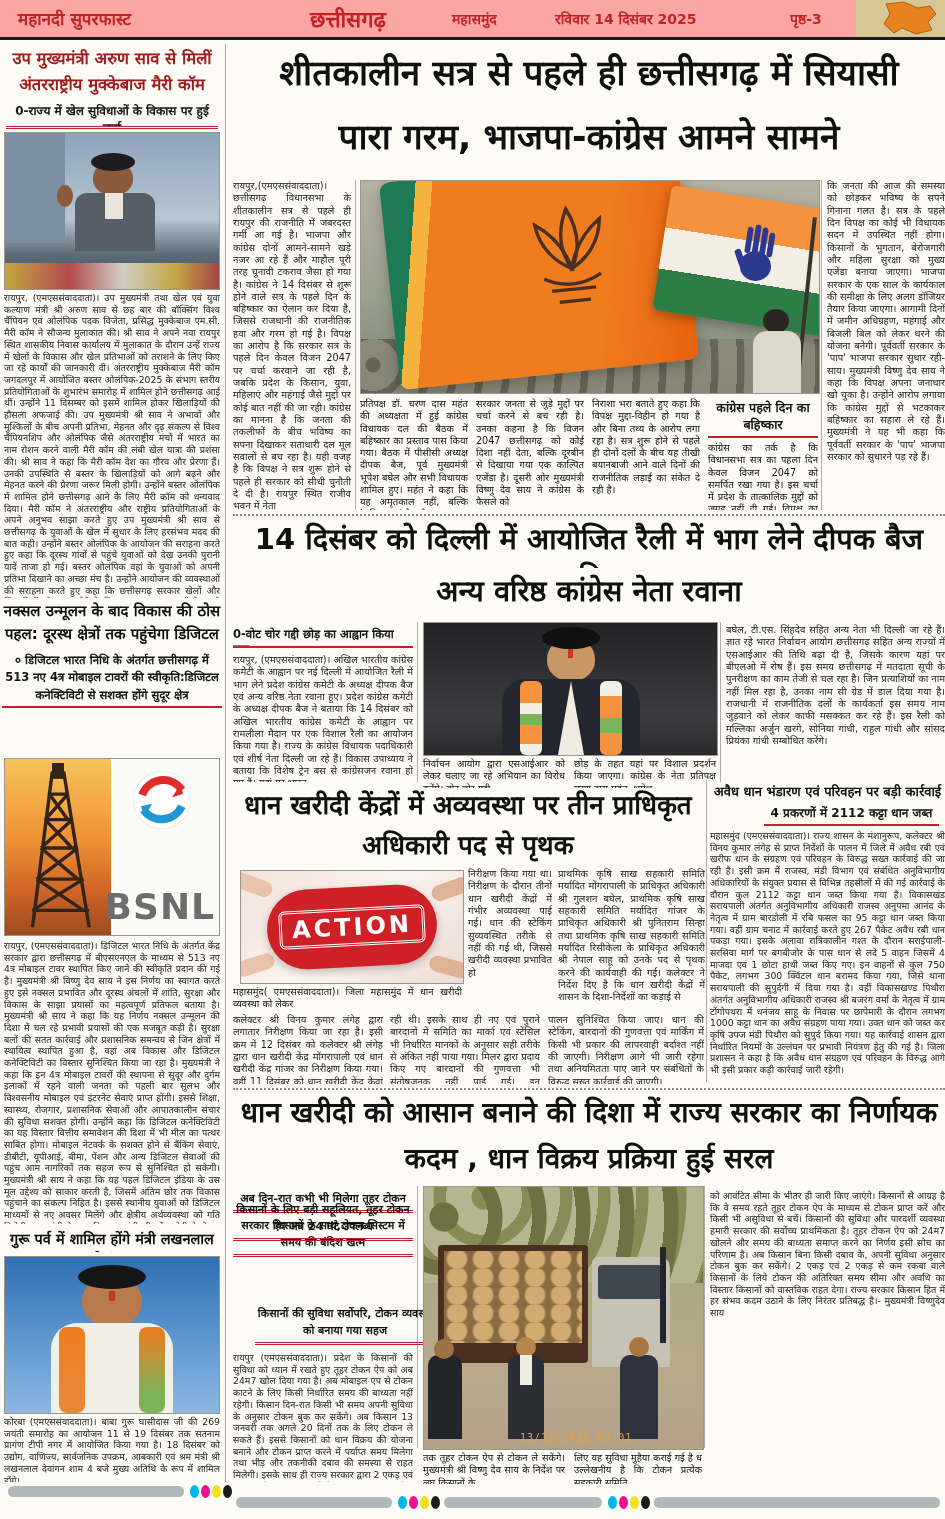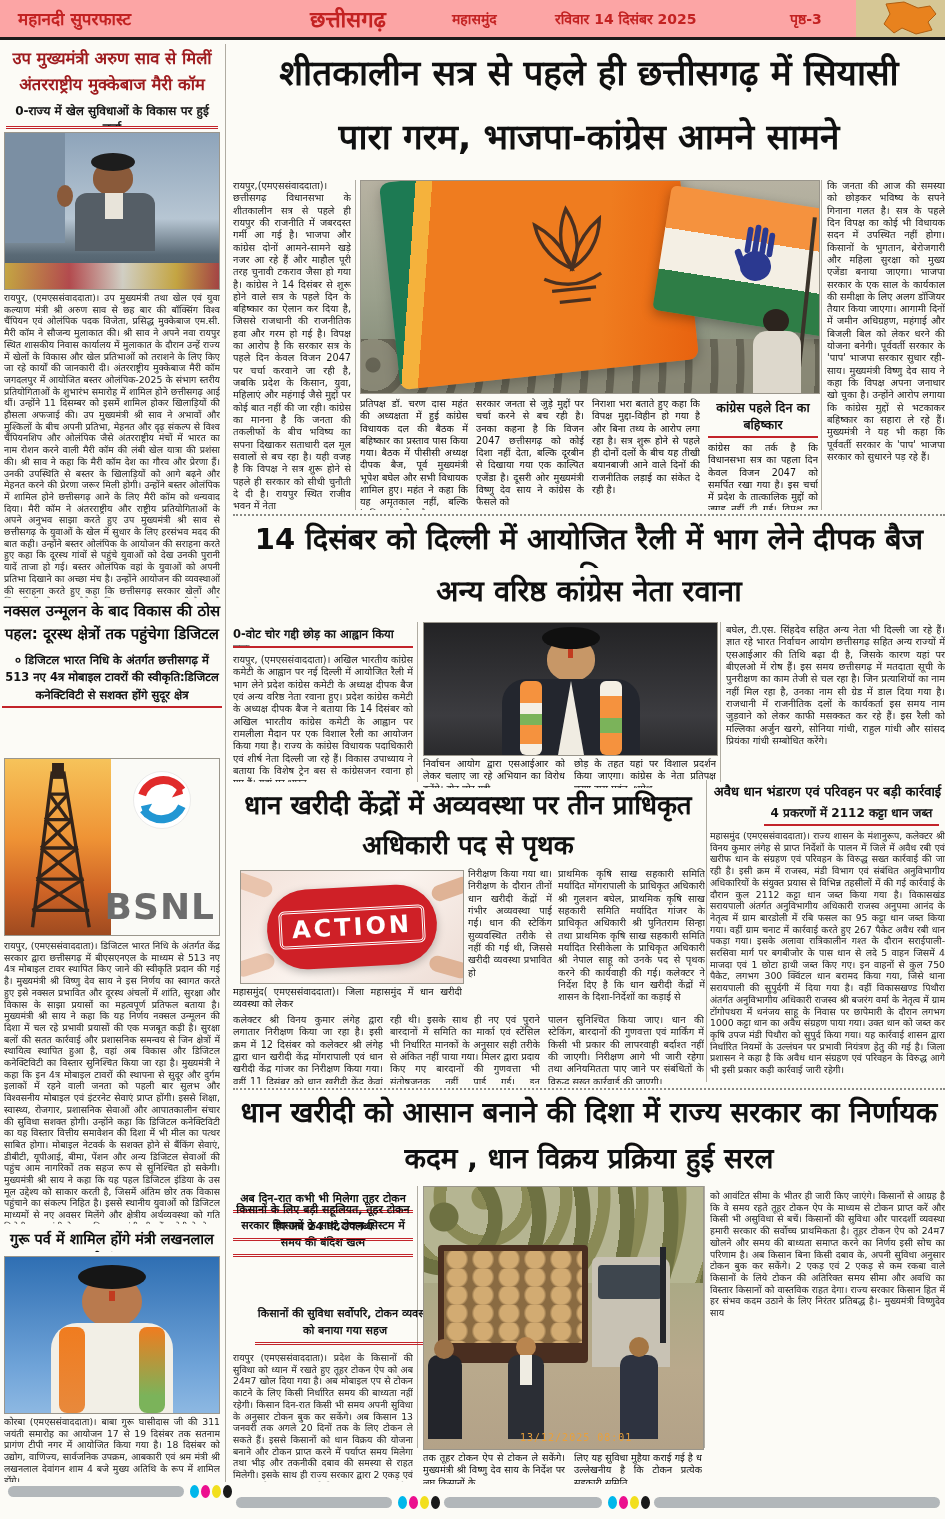--- a/index.html
+++ b/index.html
@@ -88,21 +88,21 @@
 
   <div class="abs hl" style="left:2px;top:1228px;width:220px;height:24px;font-size:14.5px;">गुरू पर्व में शामिल होंगे मंत्री लखनलाल देवांगन</div>
   <div class="photo" style="left:4px;top:1256px;width:214px;height:156px;background:linear-gradient(180deg,#2f6fb3,#6fa3d8 70%,#8db8e2);">
     <div style="position:absolute;left:77px;top:18px;width:60px;height:52px;border-radius:50% 50% 48% 48%;background:#b97a4e;"></div>
     <div style="position:absolute;left:73px;top:8px;width:68px;height:24px;border-radius:50%;background:#161616;"></div>
     <div style="position:absolute;left:104px;top:34px;width:6px;height:10px;background:#c23b1f;"></div>
     <div style="position:absolute;left:46px;top:66px;width:122px;height:90px;border-radius:26px 26px 0 0;background:#f2efe6;"></div>
     <div style="position:absolute;left:54px;top:70px;width:26px;height:86px;background:linear-gradient(180deg,#f07c1f,#e8893c);border-radius:8px;"></div>
     <div style="position:absolute;left:134px;top:70px;width:26px;height:86px;background:linear-gradient(180deg,#f07c1f,#7bb35a 80%);border-radius:8px;"></div>
   </div>
-  <div class="abs body-s" style="left:4px;top:1416px;width:216px;height:66px;">कोरबा (एमएससंवाददाता)। बाबा गुरू घासीदास जी की 311 जयंती समारोह का आयोजन 17 से 19 दिसंबर तक सतनाम प्रागंण टीपी नगर में आयोजित किया गया है। 18 दिसंबर को उद्योग, वाणिज्य, सार्वजनिक उपक्रम, आबकारी एवं श्रम मंत्री श्री लखनलाल देवांगन शाम 4 बजे मुख्य अतिथि के रूप में शामिल होंगे।</div>
+  <div class="abs body-s" style="left:4px;top:1416px;width:216px;height:66px;">कोरबा (एमएससंवाददाता)। बाबा गुरू घासीदास जी की 269 जयंती समारोह का आयोजन 11 से 19 दिसंबर तक सतनाम प्रागंण टीपी नगर में आयोजित किया गया है। 18 दिसंबर को उद्योग, वाणिज्य, सार्वजनिक उपक्रम, आबकारी एवं श्रम मंत्री श्री लखनलाल देवांगन शाम 4 बजे मुख्य अतिथि के रूप में शामिल होंगे।</div>
 
   <div class="abs hl" style="left:233px;top:48px;width:712px;height:60px;font-size:35px;">शीतकालीन सत्र से पहले ही छत्तीसगढ़ में सियासी</div>
   <div class="abs hl" style="left:233px;top:112px;width:712px;height:60px;font-size:35px;">पारा गरम, भाजपा-कांग्रेस आमने सामने</div>
 
   <div class="abs body-txt" style="left:233px;top:180px;width:118px;height:330px;">रायपुर,(एमएससंवाददाता)। छत्तीसगढ़ विधानसभा के शीतकालीन सत्र से पहले ही रायपुर की राजनीति में जबरदस्त गर्मी आ गई है। भाजपा और कांग्रेस दोनों आमने-सामने खड़े नजर आ रहे हैं और माहौल पूरी तरह चुनावी टकराव जैसा हो गया है। कांग्रेस ने 14 दिसंबर से शुरू होने वाले सत्र के पहले दिन के बहिष्कार का ऐलान कर दिया है, जिससे राजधानी की राजनीतिक हवा और गरम हो गई है। विपक्ष का आरोप है कि सरकार सत्र के पहले दिन केवल विजन 2047 पर चर्चा करवाने जा रही है, जबकि प्रदेश के किसान, युवा, महिलाएं और महंगाई जैसे मुद्दों पर कोई बात नहीं की जा रही। कांग्रेस का मानना है कि जनता की तकलीफों के बीच भविष्य का सपना दिखाकर सताधारी दल मूल सवालों से बच रहा है। यही वजह है कि विपक्ष ने सत्र शुरू होने से पहले ही सरकार को सीधी चुनौती दे दी है। रायपुर स्थित राजीव भवन में नेता</div>
 
   <div class="photo" style="left:360px;top:180px;width:458px;height:212px;background:linear-gradient(180deg,#b7b2a2 0%,#9aa08c 55%,#7e8572 100%);">
     <div style="position:absolute;left:0;bottom:0;width:100%;height:54px;background:repeating-radial-gradient(circle at 12px 26px,#5e5a4c 0 7px,transparent 8px 26px),#8b8876;opacity:.8;"></div>
     <div style="position:absolute;left:28px;top:-14px;width:300px;height:208px;transform:rotate(-6deg);border-radius:10px;background:linear-gradient(100deg,#1d7a53 0 11%,#f5b23c 11% 16%,#ef7c1f 16% 70%,#e8620e 100%);box-shadow:0 4px 14px rgba(0,0,0,.25);">
       <svg style="position:absolute;left:118px;top:26px;" width="130" height="150" viewBox="0 0 100 110">

